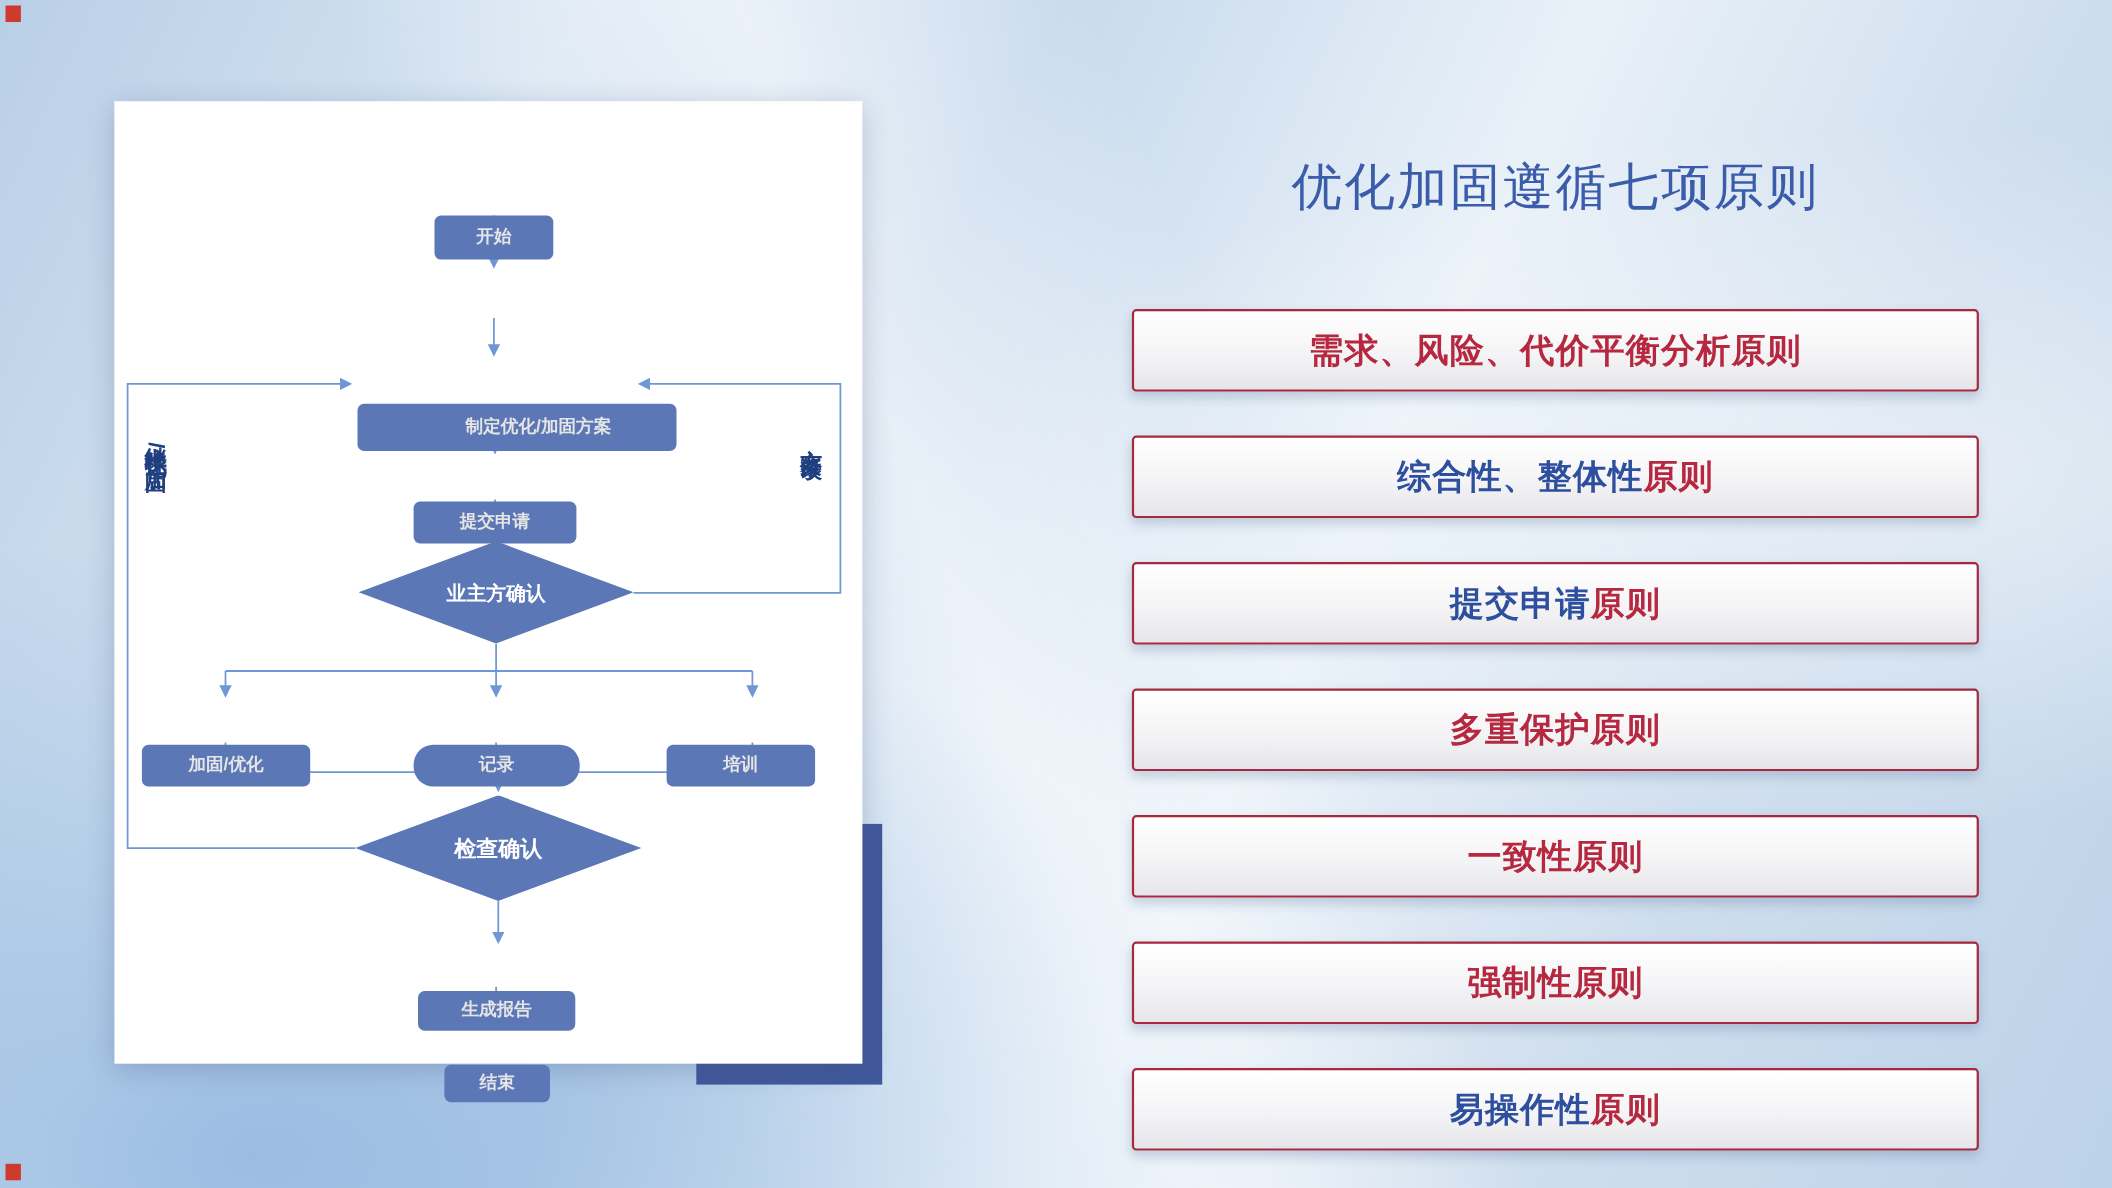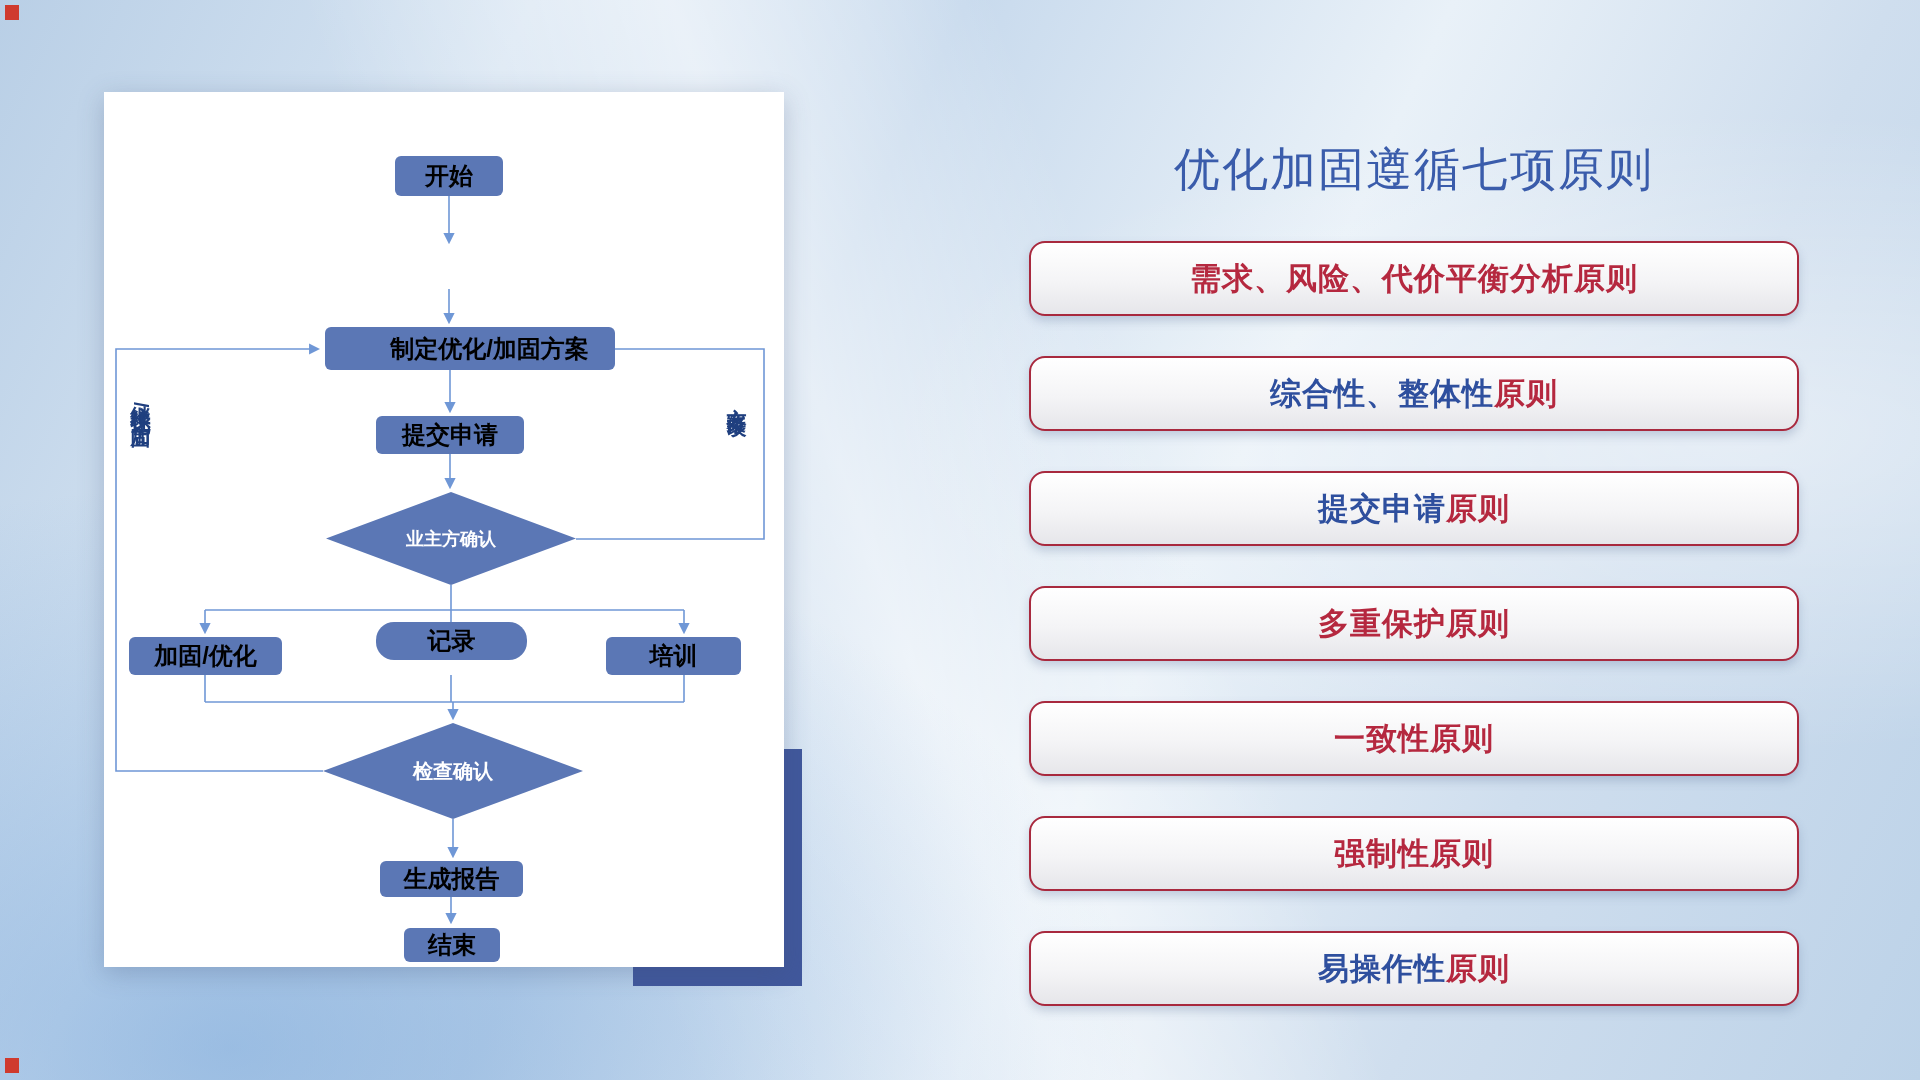--- a/index.html
+++ b/index.html
@@ -32,62 +32,62 @@
     background:var(--shadow-block,#41589c);z-index:1;
   }
   .flow-card{
     position:absolute;left:104px;top:92px;width:680px;height:875px;
     background:#ffffff;z-index:2;
     box-shadow:0 6px 24px rgba(60,80,120,.28);
   }
   .connectors{position:absolute;left:0;top:0;width:680px;height:875px;}
   .node{
     position:absolute;display:flex;align-items:center;justify-content:center;
-    background:var(--node,#5b77b5);color:#000000;font-weight:700;font-size:24px;
-    border-radius:6px;white-space:nowrap;line-height:1;
+    background:var(--node,#5b77b5);color:#e5e5e5;font-weight:700;font-size:16px;
+    border-radius:6px;white-space:nowrap;line-height:1;margin-top:40px;
   }
   .diamond{
     position:absolute;display:flex;align-items:center;justify-content:center;
     background:var(--node,#5b77b5);color:#ffffff;font-weight:700;
     clip-path:polygon(50% 0,100% 50%,50% 100%,0 50%);border-radius:0;
   }
   .vlabel{
     position:absolute;writing-mode:vertical-rl;letter-spacing:3px;
     color:var(--vlabel,#1f3f7f);font-weight:700;font-size:20px;white-space:nowrap;
   }
 
   
   .n-start{left:291px;top:64px;width:108px;height:40px;}
   .n-risk{left:190px;top:155px;width:311px;height:42px;}
   .n-plan{left:221px;top:235px;width:251px;height:43px;padding-left:39px;}
   .n-submit{left:272px;top:324px;width:148px;height:38px;}
   .d-owner{left:222px;top:400px;width:250px;height:93px;font-size:18px;}
   .n-reinforce{left:25px;top:545px;width:153px;height:38px;}
-  .n-record{left:272px;top:530px;width:151px;height:38px;border-radius:18px;}
+  .n-record{left:272px;top:545px;width:151px;height:38px;border-radius:18px;}
   .n-training{left:502px;top:545px;width:135px;height:38px;}
   .d-check{left:219px;top:631px;width:260px;height:96px;font-size:20px;}
   .n-report{left:276px;top:769px;width:143px;height:36px;}
   .n-end{left:300px;top:836px;width:96px;height:34px;}
   .vl-left{left:24px;top:298px;}
   .vl-right{left:620px;top:300px;}
 
   
   .panel-title{
     position:absolute;left:1029px;top:108px;width:770px;z-index:3;
     text-align:center;font-size:46px;font-weight:400;letter-spacing:2px;
     color:var(--title,#3a5cab);
   }
   .principles{position:absolute;left:1029px;top:241px;width:770px;z-index:3;}
   .principle-box{
-    height:71px;margin-bottom:40px;border-radius:16px;
+    height:71px;margin-bottom:40px;border-radius:4px;
     border:2px solid var(--box-border,#a8293e);
     background:linear-gradient(180deg,#ffffff 0%,#f4f4f6 55%,#e6e6ea 100%);
     box-shadow:0 5px 10px rgba(90,110,150,.28);
     display:flex;align-items:center;justify-content:center;
-    font-size:31px;font-weight:700;letter-spacing:1px;white-space:nowrap;
+    font-size:31px;font-weight:700;letter-spacing:1px;white-space:nowrap;margin-top:40px;
   }
 </style>
 </head>
 <body>
 
 <div class="slide">
 
   <div class="corner-mark tl"></div>
   <div class="corner-mark bl"></div>
 

